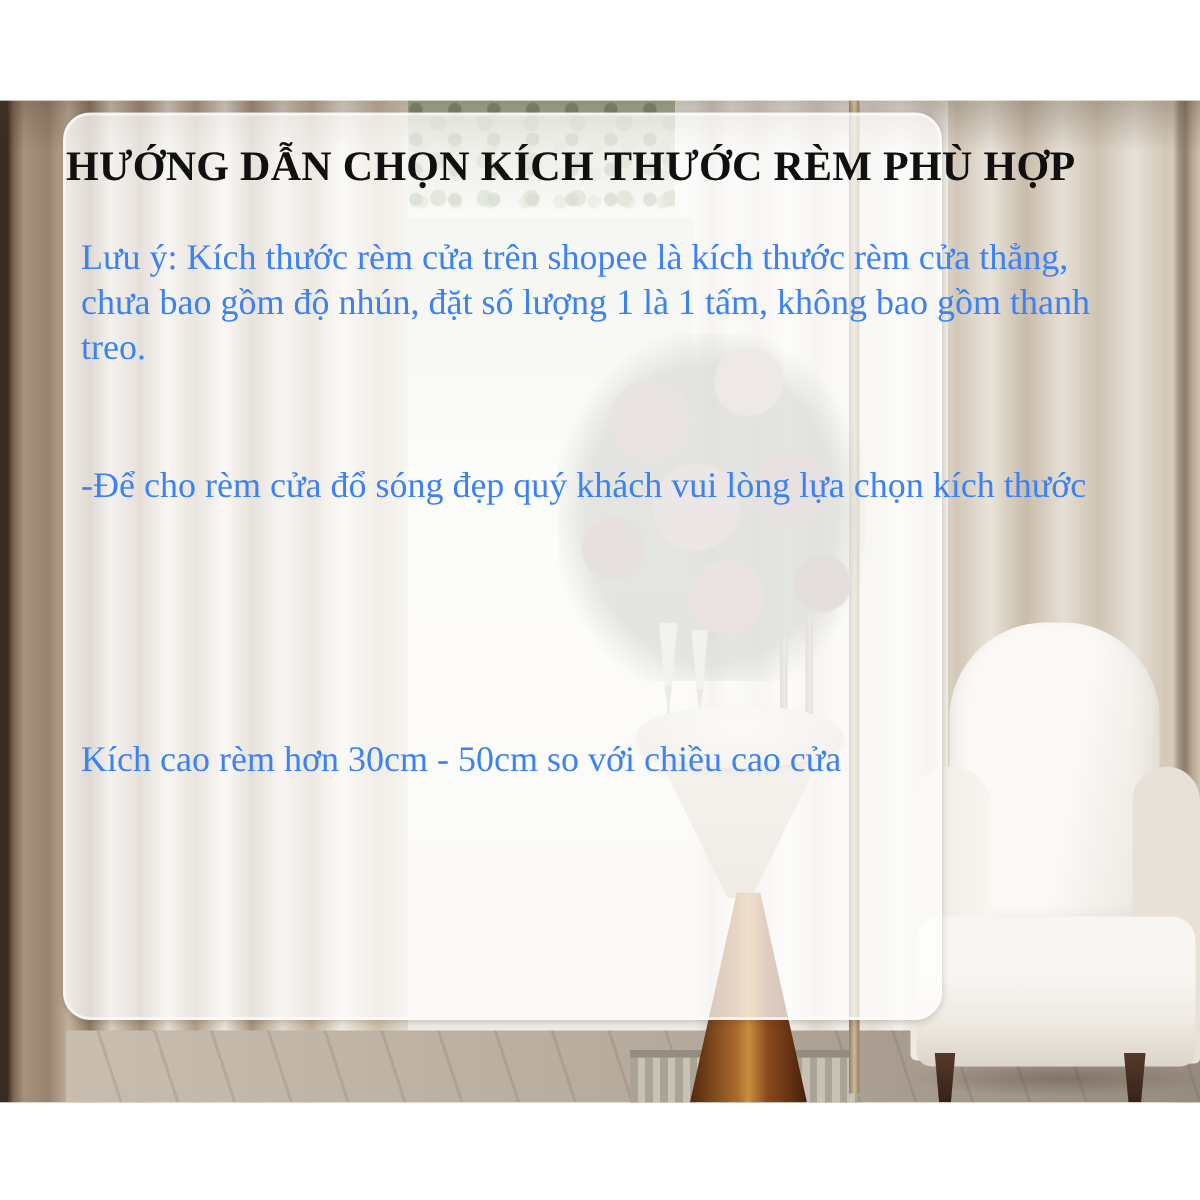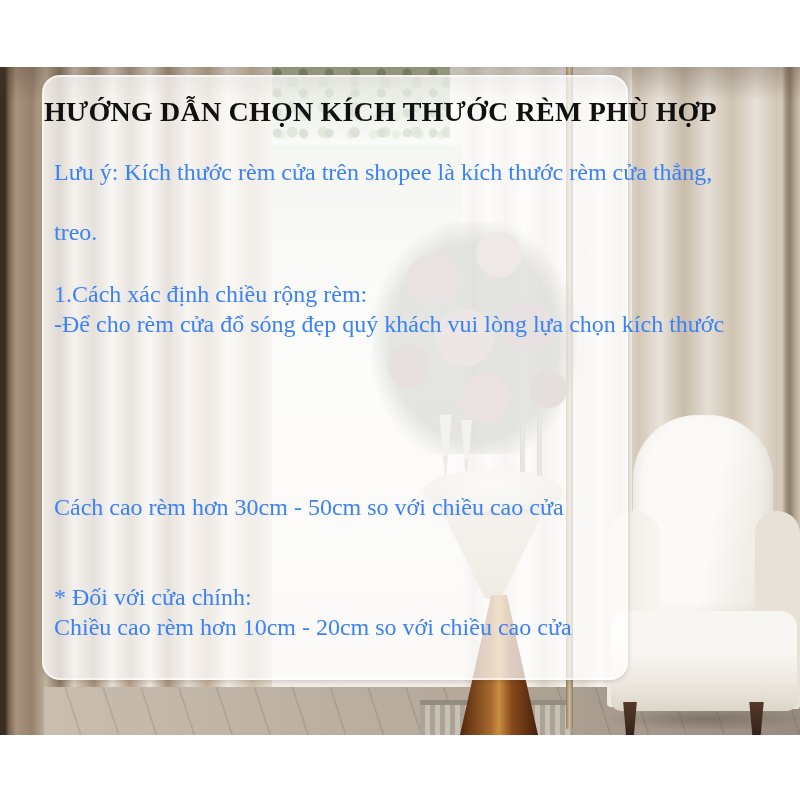--- a/index.html
+++ b/index.html
@@ -115,24 +115,22 @@
       <div class="chair-seat"></div>
       <div class="chair-leg ll"></div>
       <div class="chair-leg lr"></div>
     </div>
   </div>
 
   <div class="panel">
     <div class="t title" style="top:20px">HƯỚNG DẪN CHỌN KÍCH THƯỚC RÈM PHÙ HỢP</div>
 
     <div class="t" style="top:80px">Lưu ý: Kích thước rèm cửa trên shopee là kích thước rèm cửa thẳng,</div>
+    <div class="t" style="top:110px">chưa bao gồm độ nhún, đặt số lượng 1 là 1 tấm, không bao gồm thanh</div>
     <div class="t" style="top:140px">treo.</div>
 
-    <div class="t" style="top:202px">1.Cách xác định chiều rộng rèm:</div>
     <div class="t" style="top:232px">-Để cho rèm cửa đổ sóng đẹp quý khách vui lòng lựa chọn kích thước</div>
 
-    <div class="t" style="top:415px">Cách cao rèm hơn 30cm - 50cm so với chiều cao cửa</div>
+    <div class="t" style="top:415px">Kích cao rèm hơn 30cm - 50cm so với chiều cao cửa</div>
 
-    <div class="t" style="top:505px">* Đối với cửa chính:</div>
-    <div class="t" style="top:535px">Chiều cao rèm hơn 10cm - 20cm so với chiều cao cửa</div>
   </div>
 
 </div>
 
 </body></html>

